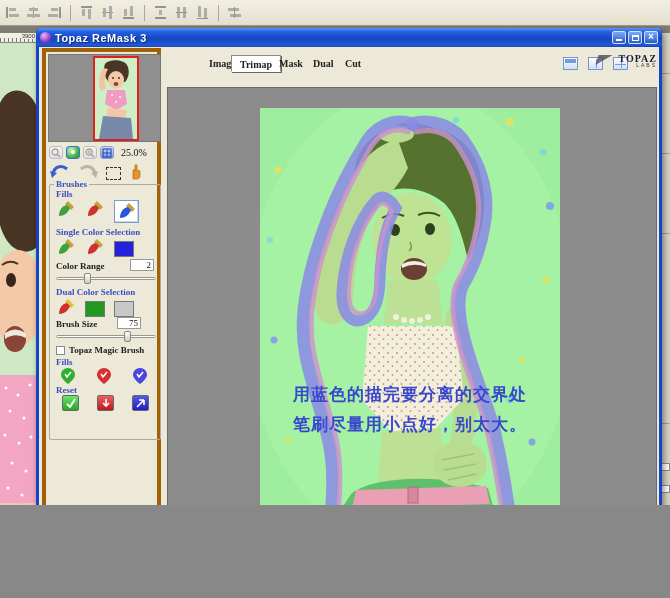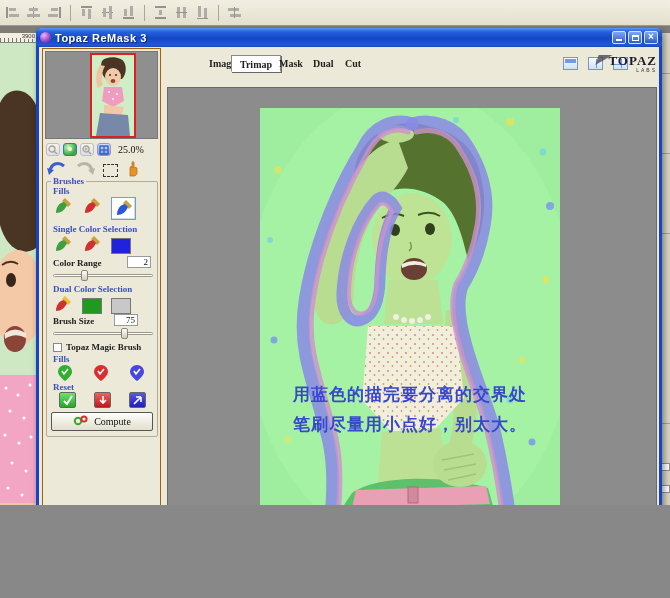--- a/index.html
+++ b/index.html
@@ -50,21 +50,21 @@
   .win-btn { width:14px; height:13px; border-radius:2px; border:1px solid #cfe0ff;
     background:linear-gradient(#7fa8f2,#2e5cc8); position:relative; }
   .win-btn .g-min { position:absolute; left:3px; bottom:2px; width:6px; height:2px; background:#fff; }
   .win-btn .g-max { position:absolute; left:3px; top:3px; width:7px; height:6px; border:1px solid #fff; border-top:2px solid #fff; }
   .win-btn .g-close { position:absolute; left:0; top:-1px; width:100%; text-align:center; color:#fff; font-size:10px; font-weight:bold; }
 
   .dlg-body { position:absolute; left:0; top:19px; width:620px; height:540px; }
 
   
   .sidebar { position:absolute; left:3px; top:1px; width:119px; height:536px;
-    background:#ece9d8; border:1px solid #a16207; }
+    background:#ece9d8; border:4px solid #a16207; }
   .nav-box { position:absolute; left:2px; top:2px; width:113px; height:88px; background:#8f8f8f; border:1px solid #777; }
   .nav-thumb { position:absolute; left:44px; top:1px; width:46px; height:85px; border:2px solid #e02020; }
   .zoom-row { position:absolute; left:3px; top:93px; width:113px; height:15px; display:flex; align-items:center; gap:3px; }
   .zbtn { width:14px; height:13px; border:1px solid #9a96c8; border-radius:3px;
     background:linear-gradient(#fdfdfd,#d8d5e8); display:flex; align-items:center; justify-content:center; }
   .zbtn.green { background:radial-gradient(circle at 35% 30%, #c8f8c0, #3da83a 70%); border-color:#2e7ac8; }
   .zbtn.blue { background:linear-gradient(#cfe0ff,#6f9cf0); }
   .zbtn.dim { opacity:.55; }
   .zoom-val { font-family:"Liberation Serif",serif; font-size:10px; color:#111; margin-left:4px; }
   .tool-row { position:absolute; left:4px; top:110px; width:112px; height:22px; display:flex; align-items:center; gap:8px; }
@@ -105,21 +105,21 @@
   .tab { position:absolute; top:6px; height:17px; padding:0 8px; font-family:"Liberation Serif",serif;
     font-size:10px; font-weight:bold; color:#222; line-height:17px; }
   .tab.active { background:#fff; border:1px solid #8a8a8a; border-bottom-color:#fff;
     box-shadow:1px 1px 0 #666; }
   .viewmode { position:absolute; top:8px; width:15px; height:13px; border:1px solid #7a96c0;
     background:linear-gradient(#fdfdff,#cfe0f5); }
   .viewmode .vm-head { position:absolute; left:1px; top:1px; right:1px; height:4px; background:#6f9ce0; }
   .viewmode .vm-split-v { position:absolute; left:50%; top:1px; bottom:1px; width:1px; background:#6f9ce0; }
   .viewmode .vm-split-h { position:absolute; top:50%; left:1px; right:1px; height:1px; background:#6f9ce0; }
   .logo { position:absolute; right:2px; top:4px; width:60px; height:20px; text-align:right; }
-  .logo .l1 { font-family:"Liberation Serif",serif; font-weight:bold; font-size:13px; color:#1a1a2e; letter-spacing:1px; }
+  .logo .l1 { font-family:"Liberation Serif",serif; font-weight:bold; font-size:10px; color:#1a1a2e; letter-spacing:1px; }
   .logo .l2 { font-size:5px; color:#333; letter-spacing:2px; margin-top:-2px; }
   .logo .swoosh { position:absolute; left:0; top:2px; width:0; height:0;
     border-top:10px solid #4a4a5a; border-right:14px solid transparent; transform:skewX(-18deg); opacity:.8; }
 
   
   .canvas { position:absolute; left:128px; top:40px; width:490px; height:494px;
     background:#8c8c8c; border:1px solid #6a6a6a; overflow:hidden; }
   .preview { position:absolute; left:92px; top:20px; width:300px; height:452px; }
 
   
@@ -462,29 +462,20 @@
                   <path d="M7,3 L7,10 M4,7 L7,10 L10,7" stroke="#fff" stroke-width="1.6" fill="none"></path>
                 </svg>
             </span>
             <span class="reset-btn blue">
               <svg width="14" height="14">
                   <path d="M3,11 L10,4 M10,4 L10,9 M10,4 L5,4" stroke="#fff" stroke-width="1.6" fill="none"></path>
                 </svg>
             </span>
           </div>
 
-          <button class="compute-btn" style="top:230px">
-            <span>
-              <svg width="16" height="13">
-                  <circle cx="5" cy="7" r="3.2" fill="none" stroke="#2fae2f" stroke-width="2"></circle>
-                  <circle cx="11" cy="5" r="2.6" fill="none" stroke="#d83030" stroke-width="2"></circle>
-                </svg>
-            </span>
-            <span>Compute</span>
-          </button>
         </div>
       </div>
 
       <div class="tabstrip">
         <span class="tab" style="left:36px">Image</span>
         <span class="tab active" style="left:66px">Trimap</span>
         <span class="tab" style="left:106px">Mask</span>
         <span class="tab" style="left:140px">Dual</span>
         <span class="tab" style="left:172px">Cut</span>
 

